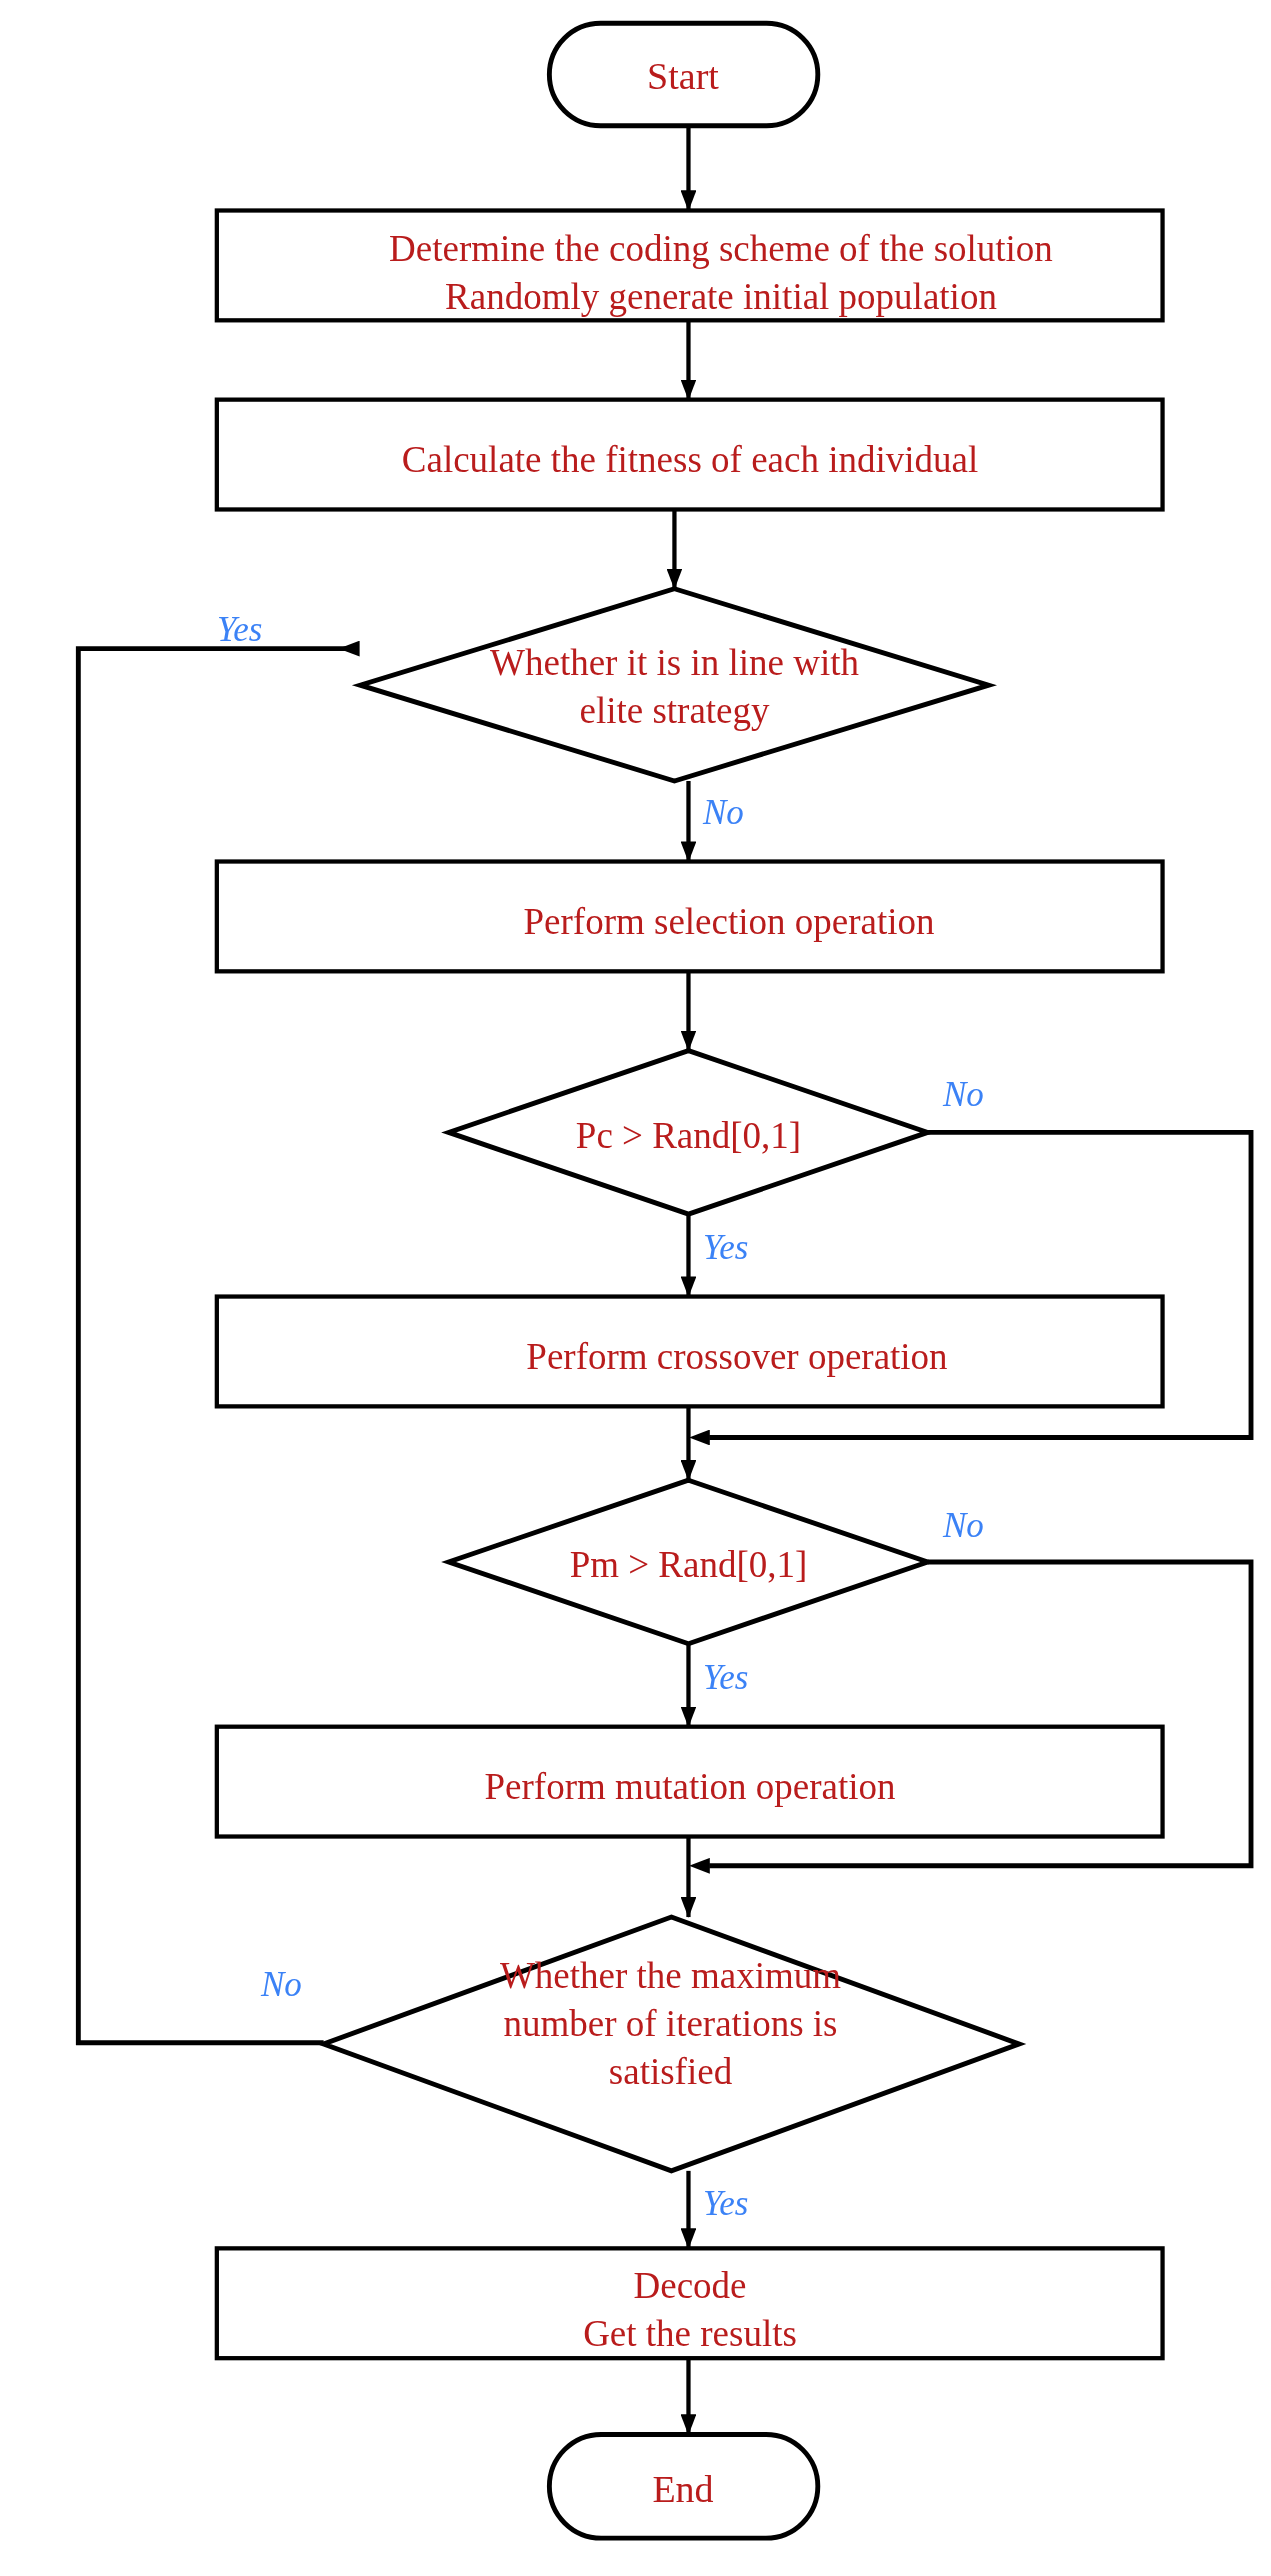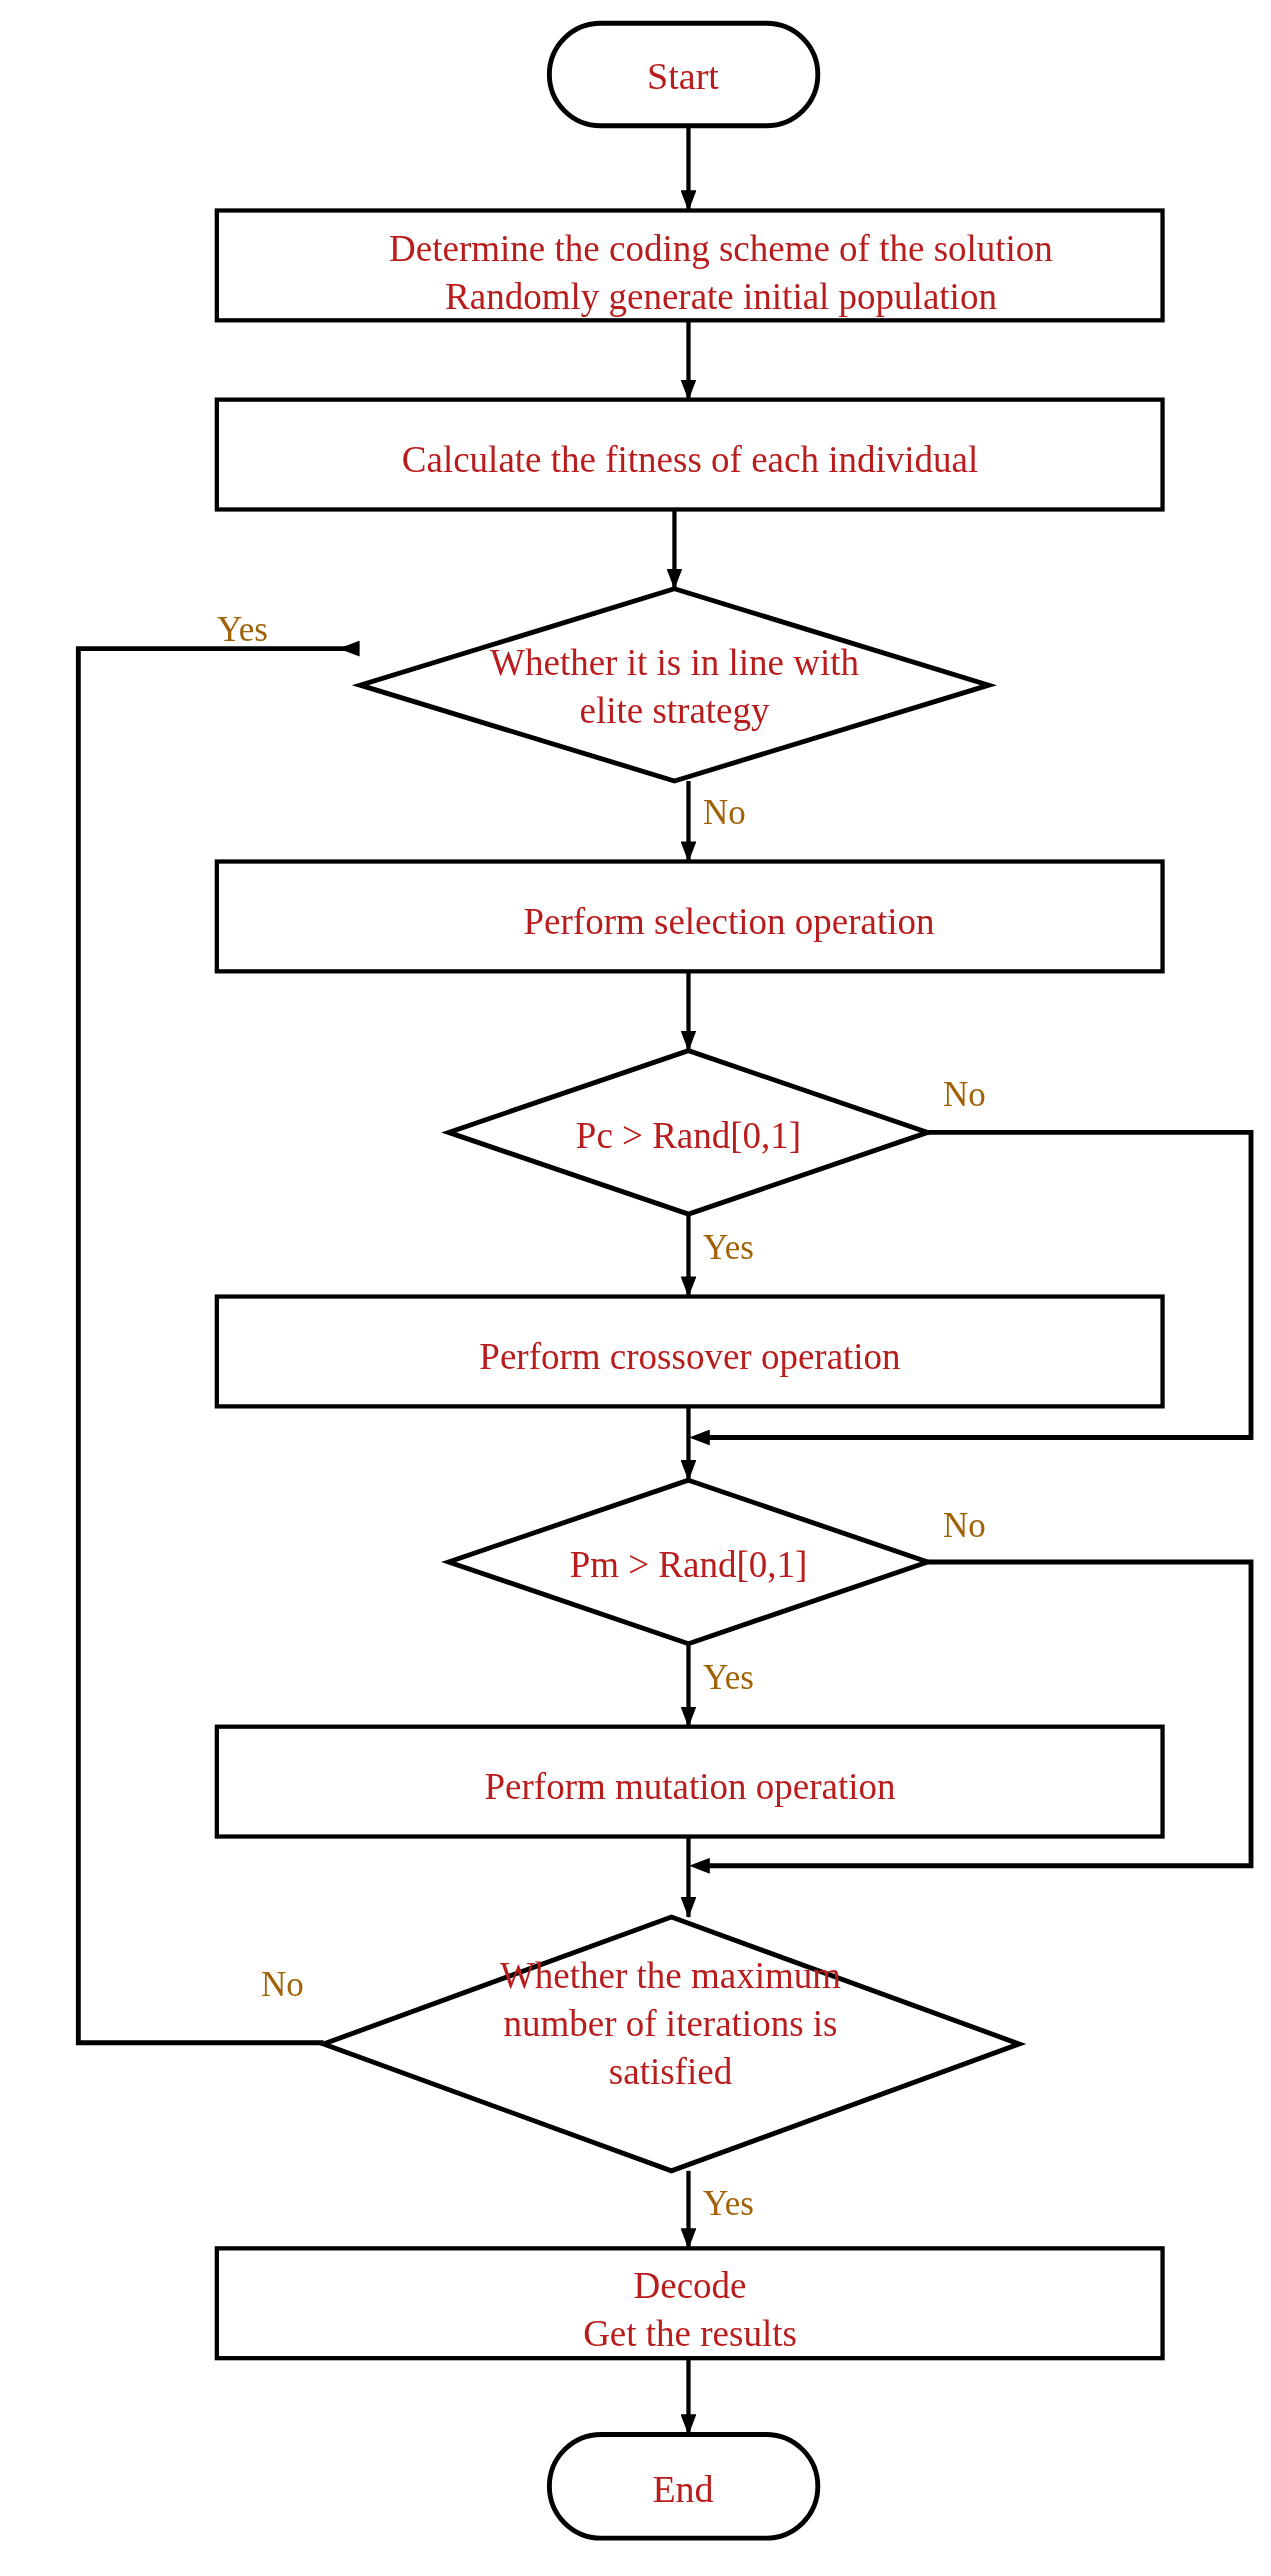--- a/index.html
+++ b/index.html
@@ -27,23 +27,24 @@
     position: absolute;
     color: #b91c1c;
     text-align: center;
     line-height: 1.30;
     white-space: pre-line;
     pointer-events: none;
     -webkit-font-smoothing: antialiased;
   }
   .edge-label {
     position: absolute;
-    color: #a16207;
+    color: #3b82f6;
     text-align: left;
     white-space: nowrap;
+    font-style: italic;
   }
   .t-terminator { font-size: 38px; }
   .t-process    { font-size: 37px; }
   .t-decision   { font-size: 37px; }
   .t-edge       { font-size: 35px; }
 </style>
 </head>
 <body>
 
 <div id="canvas">
@@ -123,21 +124,21 @@
 
   <div class="node-text t-process" style="left:220px; top:436px; width:940px;">Calculate the fitness of each individual</div>
 
   <div class="node-text t-decision" style="left:394px; top:639px; width:561px;">Whether it is in line with
 elite strategy</div>
 
   <div class="node-text t-process" style="left:220px; top:898px; width:940px;padding-left:39px;">Perform selection operation</div>
 
   <div class="node-text t-decision" style="left:469px; top:1112px; width:439px;text-align:center;">Pc &gt; Rand[0,1]</div>
 
-  <div class="node-text t-process" style="left:220px; top:1333px; width:940px;">Perform crossover operation</div>
+  <div class="node-text t-process" style="left:220px; top:1333px; width:940px;padding-left:47px;">Perform crossover operation</div>
 
   <div class="node-text t-decision" style="left:469px; top:1541px; width:439px;">Pm &gt; Rand[0,1]</div>
 
   <div class="node-text t-process" style="left:220px; top:1763px; width:940px;">Perform mutation operation</div>
 
   <div class="node-text t-process" style="left:220px; top:2262px; width:940px;">Decode
 Get the results</div>
 
   <div class="node-text t-decision" style="left:390px; top:1952px; width:561px;">Whether the maximum
 number of iterations is

